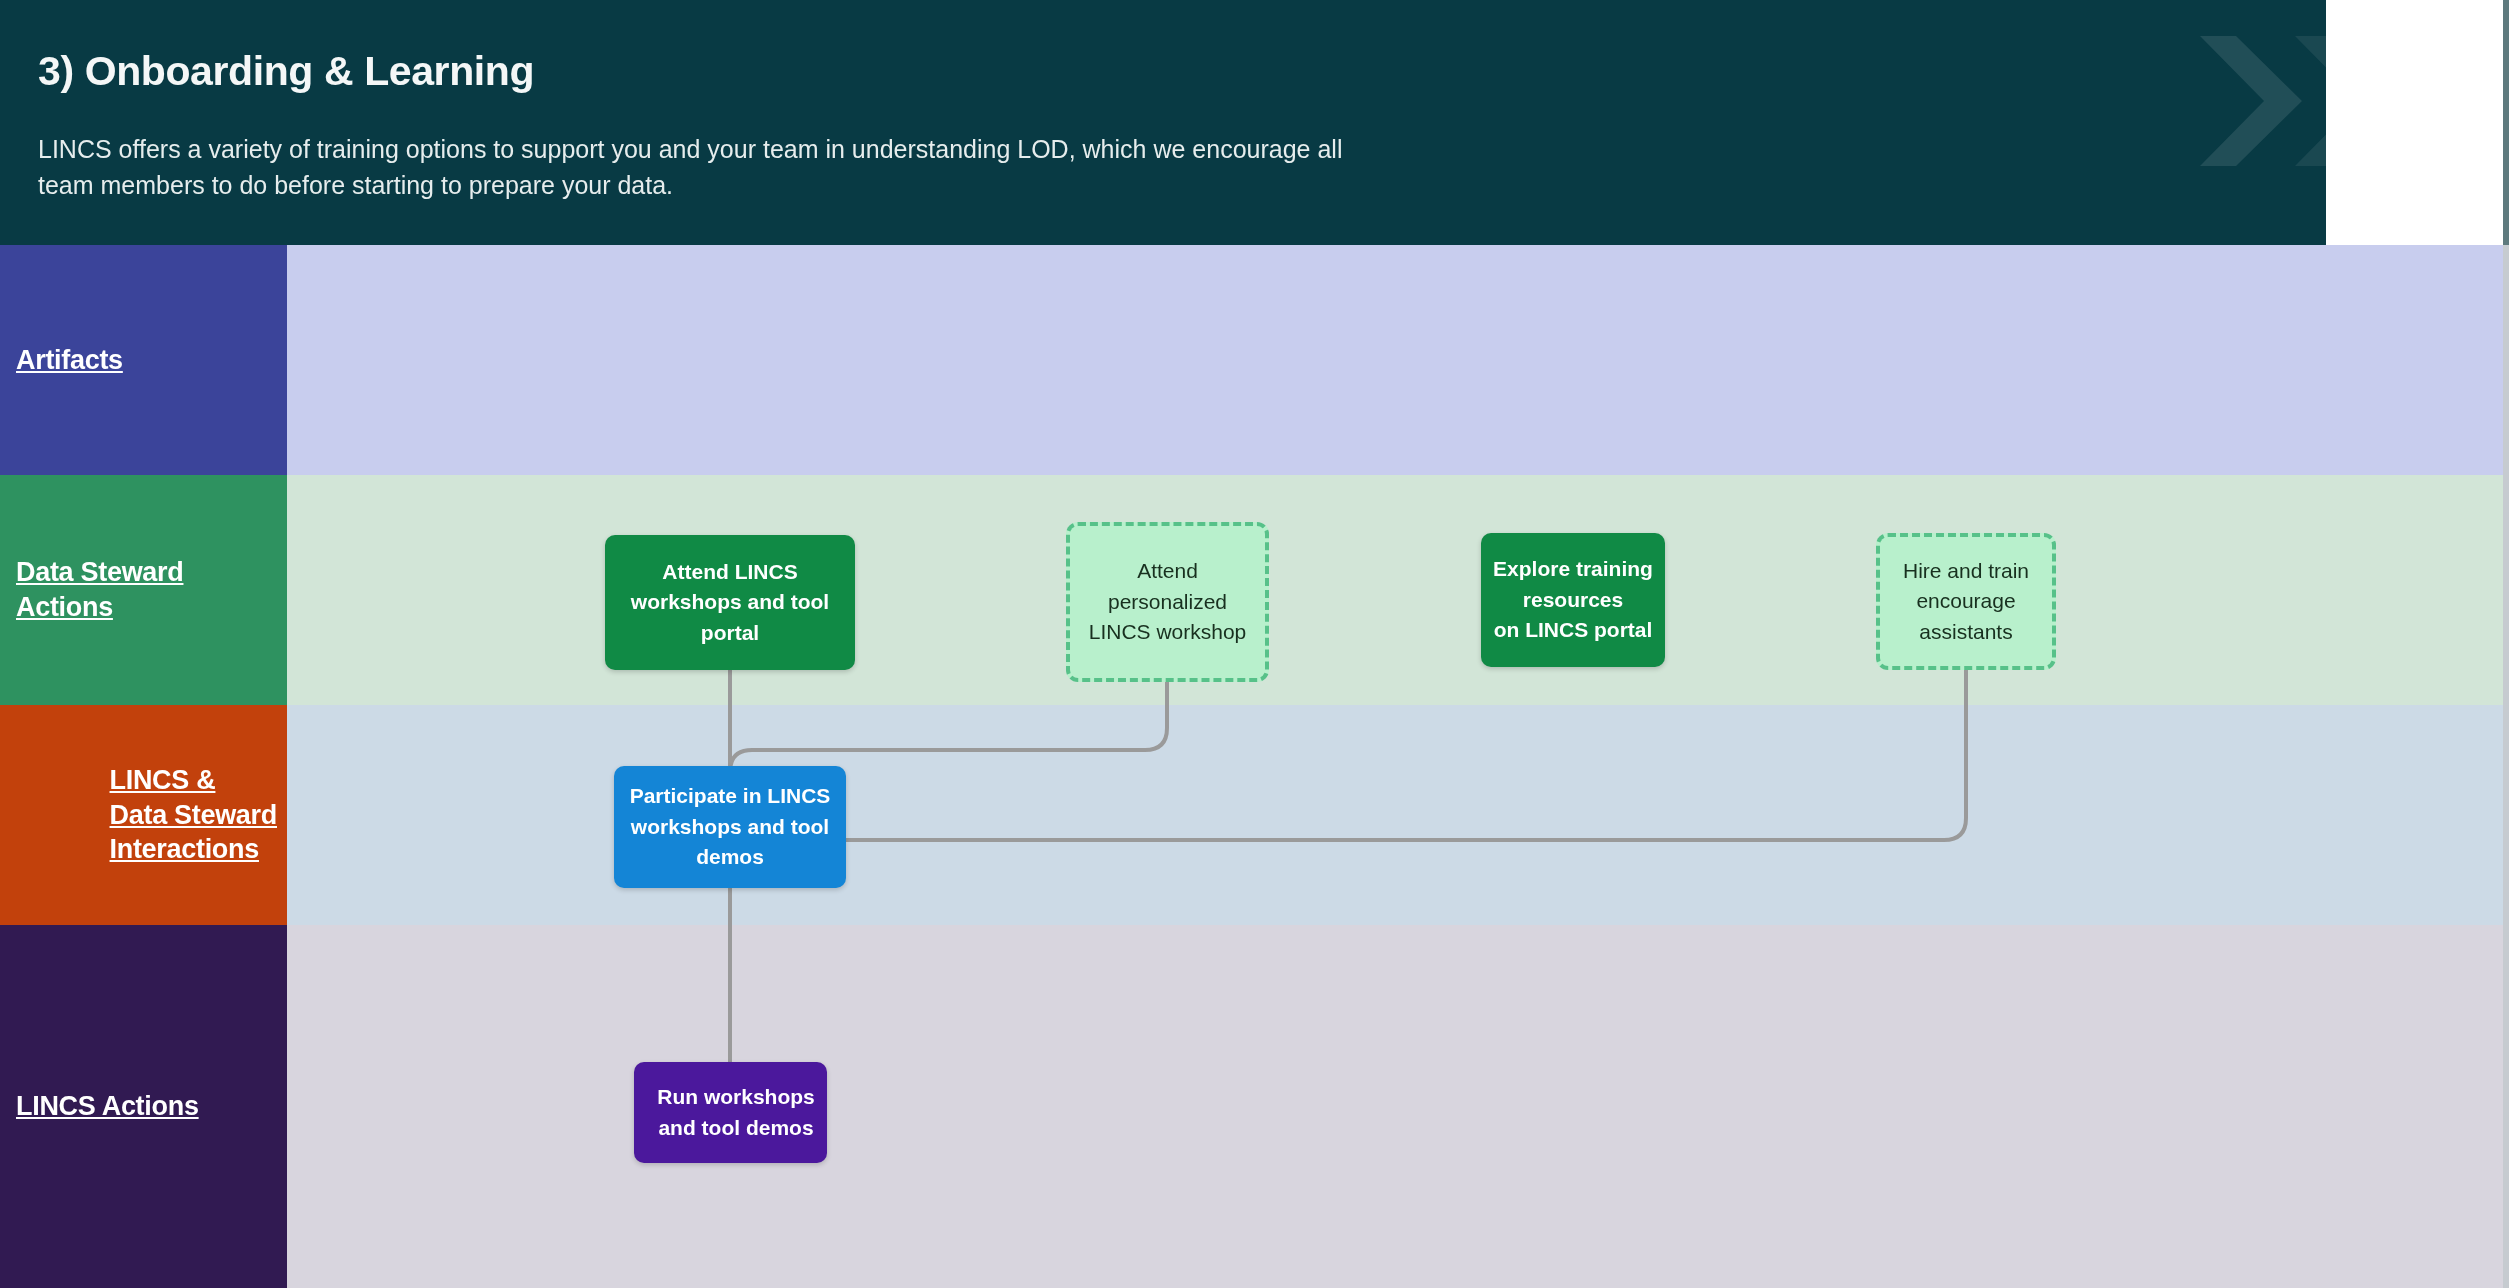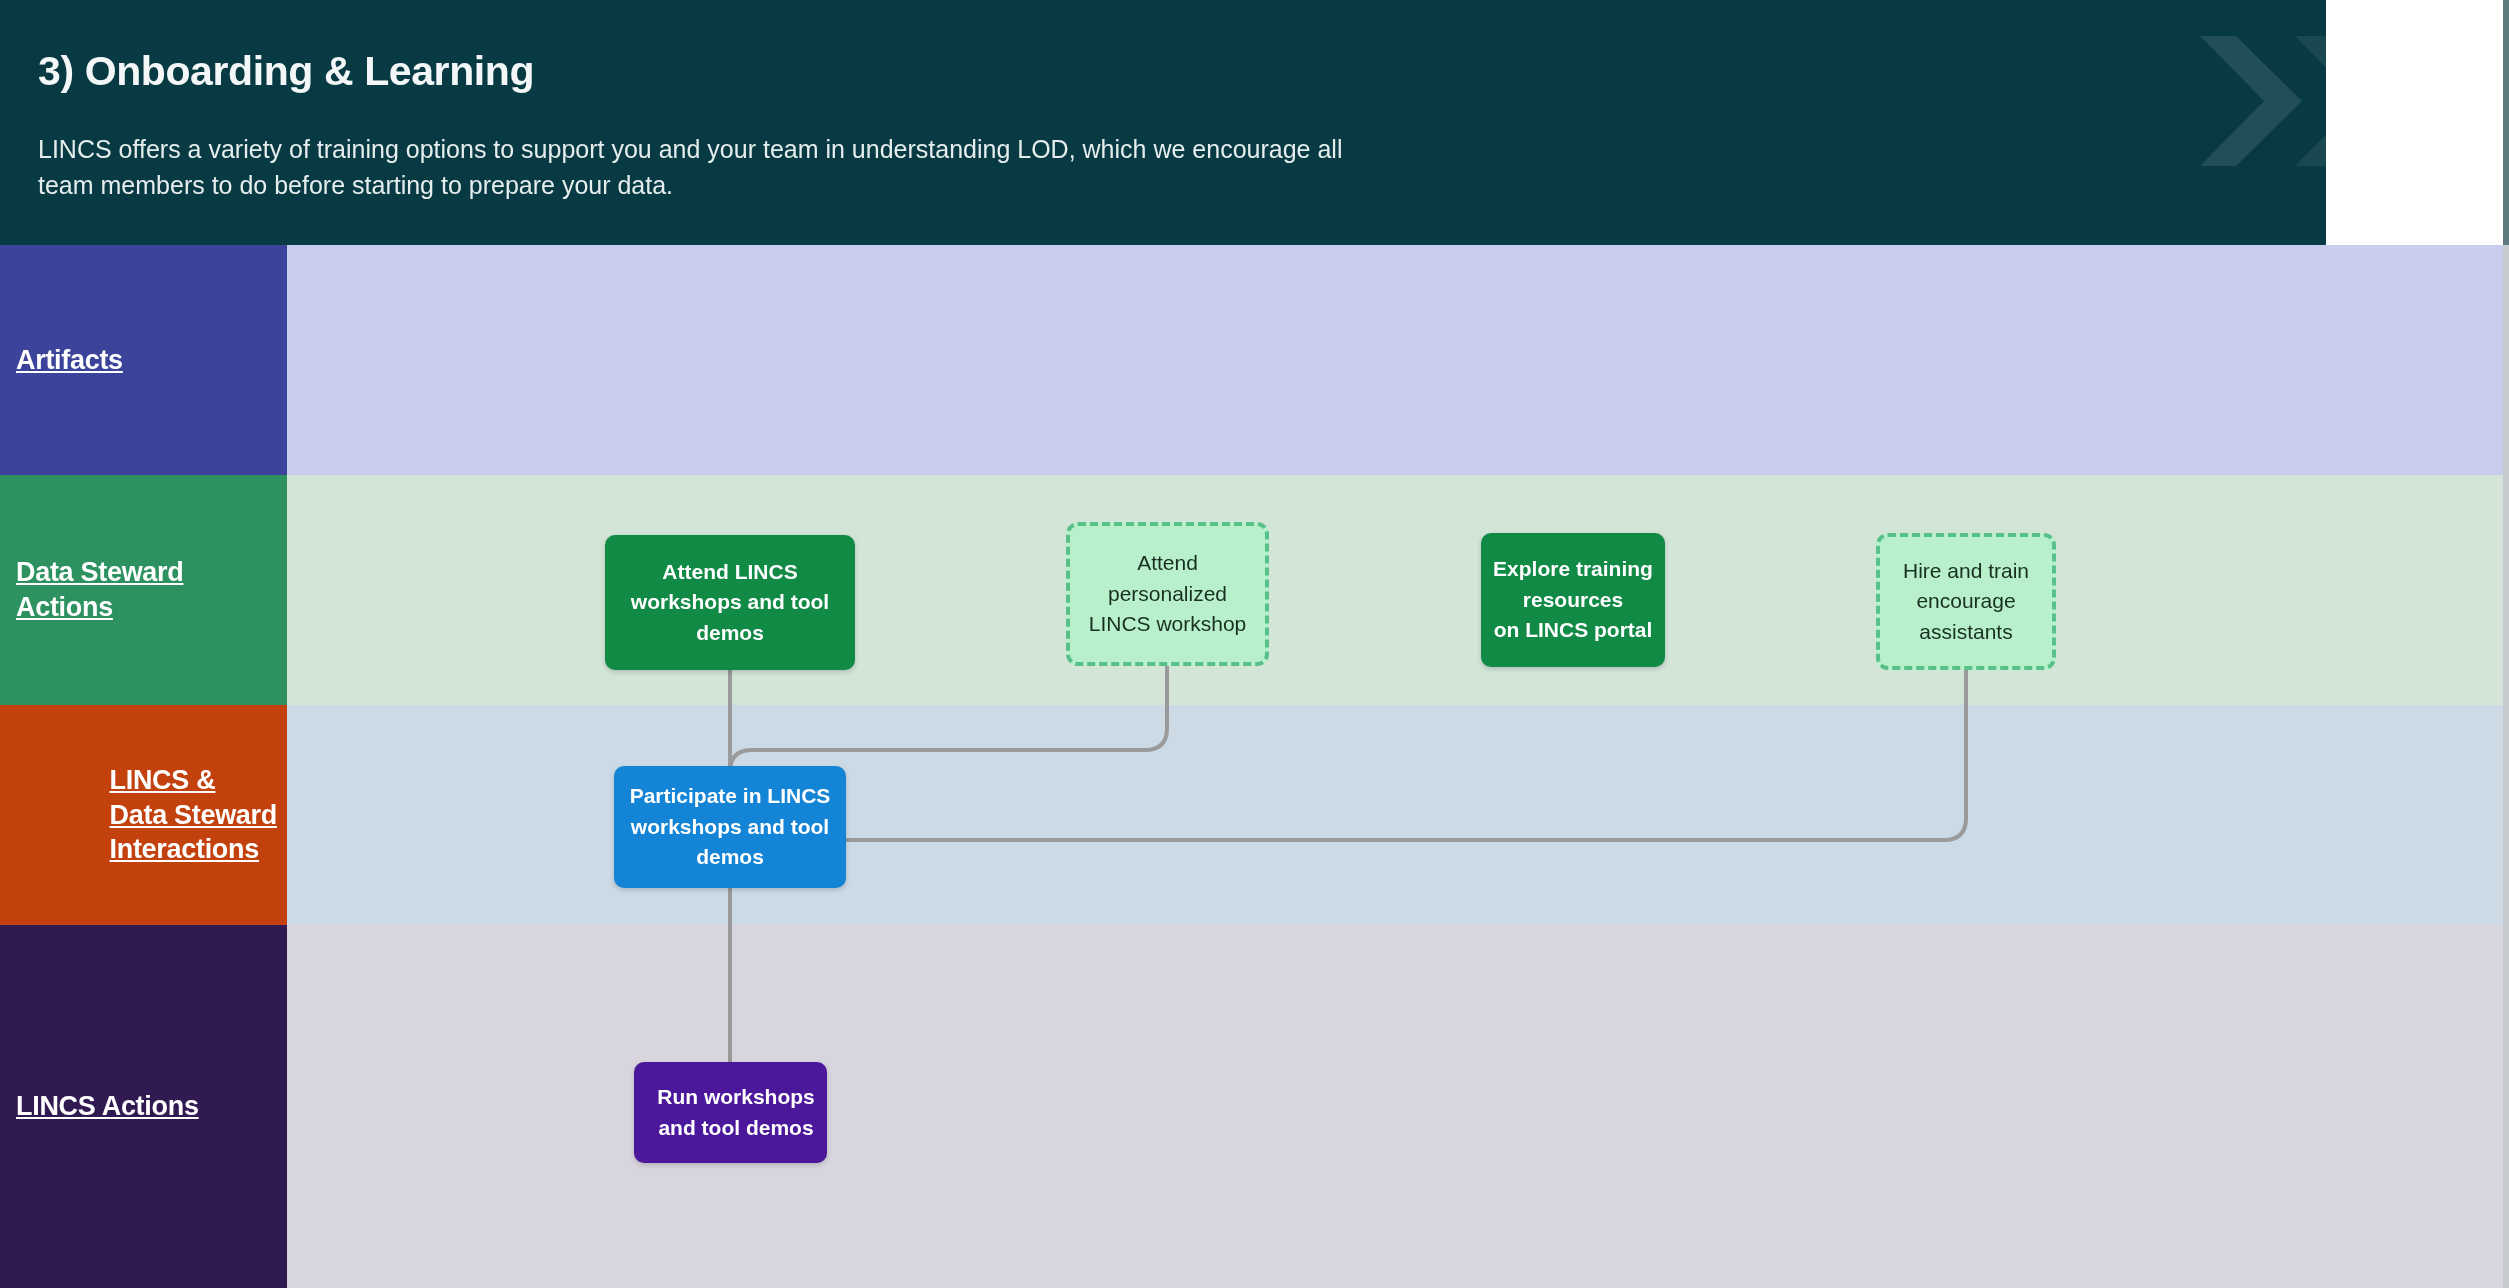--- a/index.html
+++ b/index.html
@@ -153,21 +153,21 @@
     color: #ffffff;
     box-shadow: 0 2px 5px rgba(0,0,0,0.18);
   }
   .node-purple {
     background: #4b189c;
     color: #ffffff;
     box-shadow: 0 2px 5px rgba(0,0,0,0.18);
   }
 
   #node-attend-workshops    { left: 605px;  top: 535px;  width: 250px; height: 135px; }
-  #node-attend-personalized { left: 1066px; top: 522px;  width: 203px; height: 144px; justify-content: center; }
+  #node-attend-personalized { left: 1066px; top: 522px;  width: 203px; height: 160px; justify-content: center; }
   #node-explore-training    { left: 1481px; top: 533px;  width: 184px; height: 134px; }
   #node-hire-train          { left: 1876px; top: 533px;  width: 180px; height: 137px; }
   #node-participate         { left: 614px;  top: 766px;  width: 232px; height: 122px; }
   #node-run-workshops       { left: 634px;  top: 1062px; width: 193px; height: 101px; padding-left: 23px; }
 </style>
 </head>
 <body>
 
 <div id="page">
 
@@ -233,21 +233,21 @@
     <path d="M 1167 666 L 1167 728 Q 1167 750 1145 750 L 752 750 Q 730 750 730 772 L 730 766"></path>
 
     <path d="M 1966 670 L 1966 818 Q 1966 840 1944 840 L 846 840"></path>
 
     <path d="M 730 888 L 730 1062"></path>
   </svg>
 
   <div class="node node-solid-green" id="node-attend-workshops">
     <span>Attend LINCS
 workshops and tool
-demos</span>
+portal</span>
   </div>
 
   <div class="node node-dashed-green" id="node-attend-personalized">
     <span>Attend
 personalized
 LINCS workshop</span>
   </div>
 
   <div class="node node-solid-green" id="node-explore-training">
     <span>Explore training

